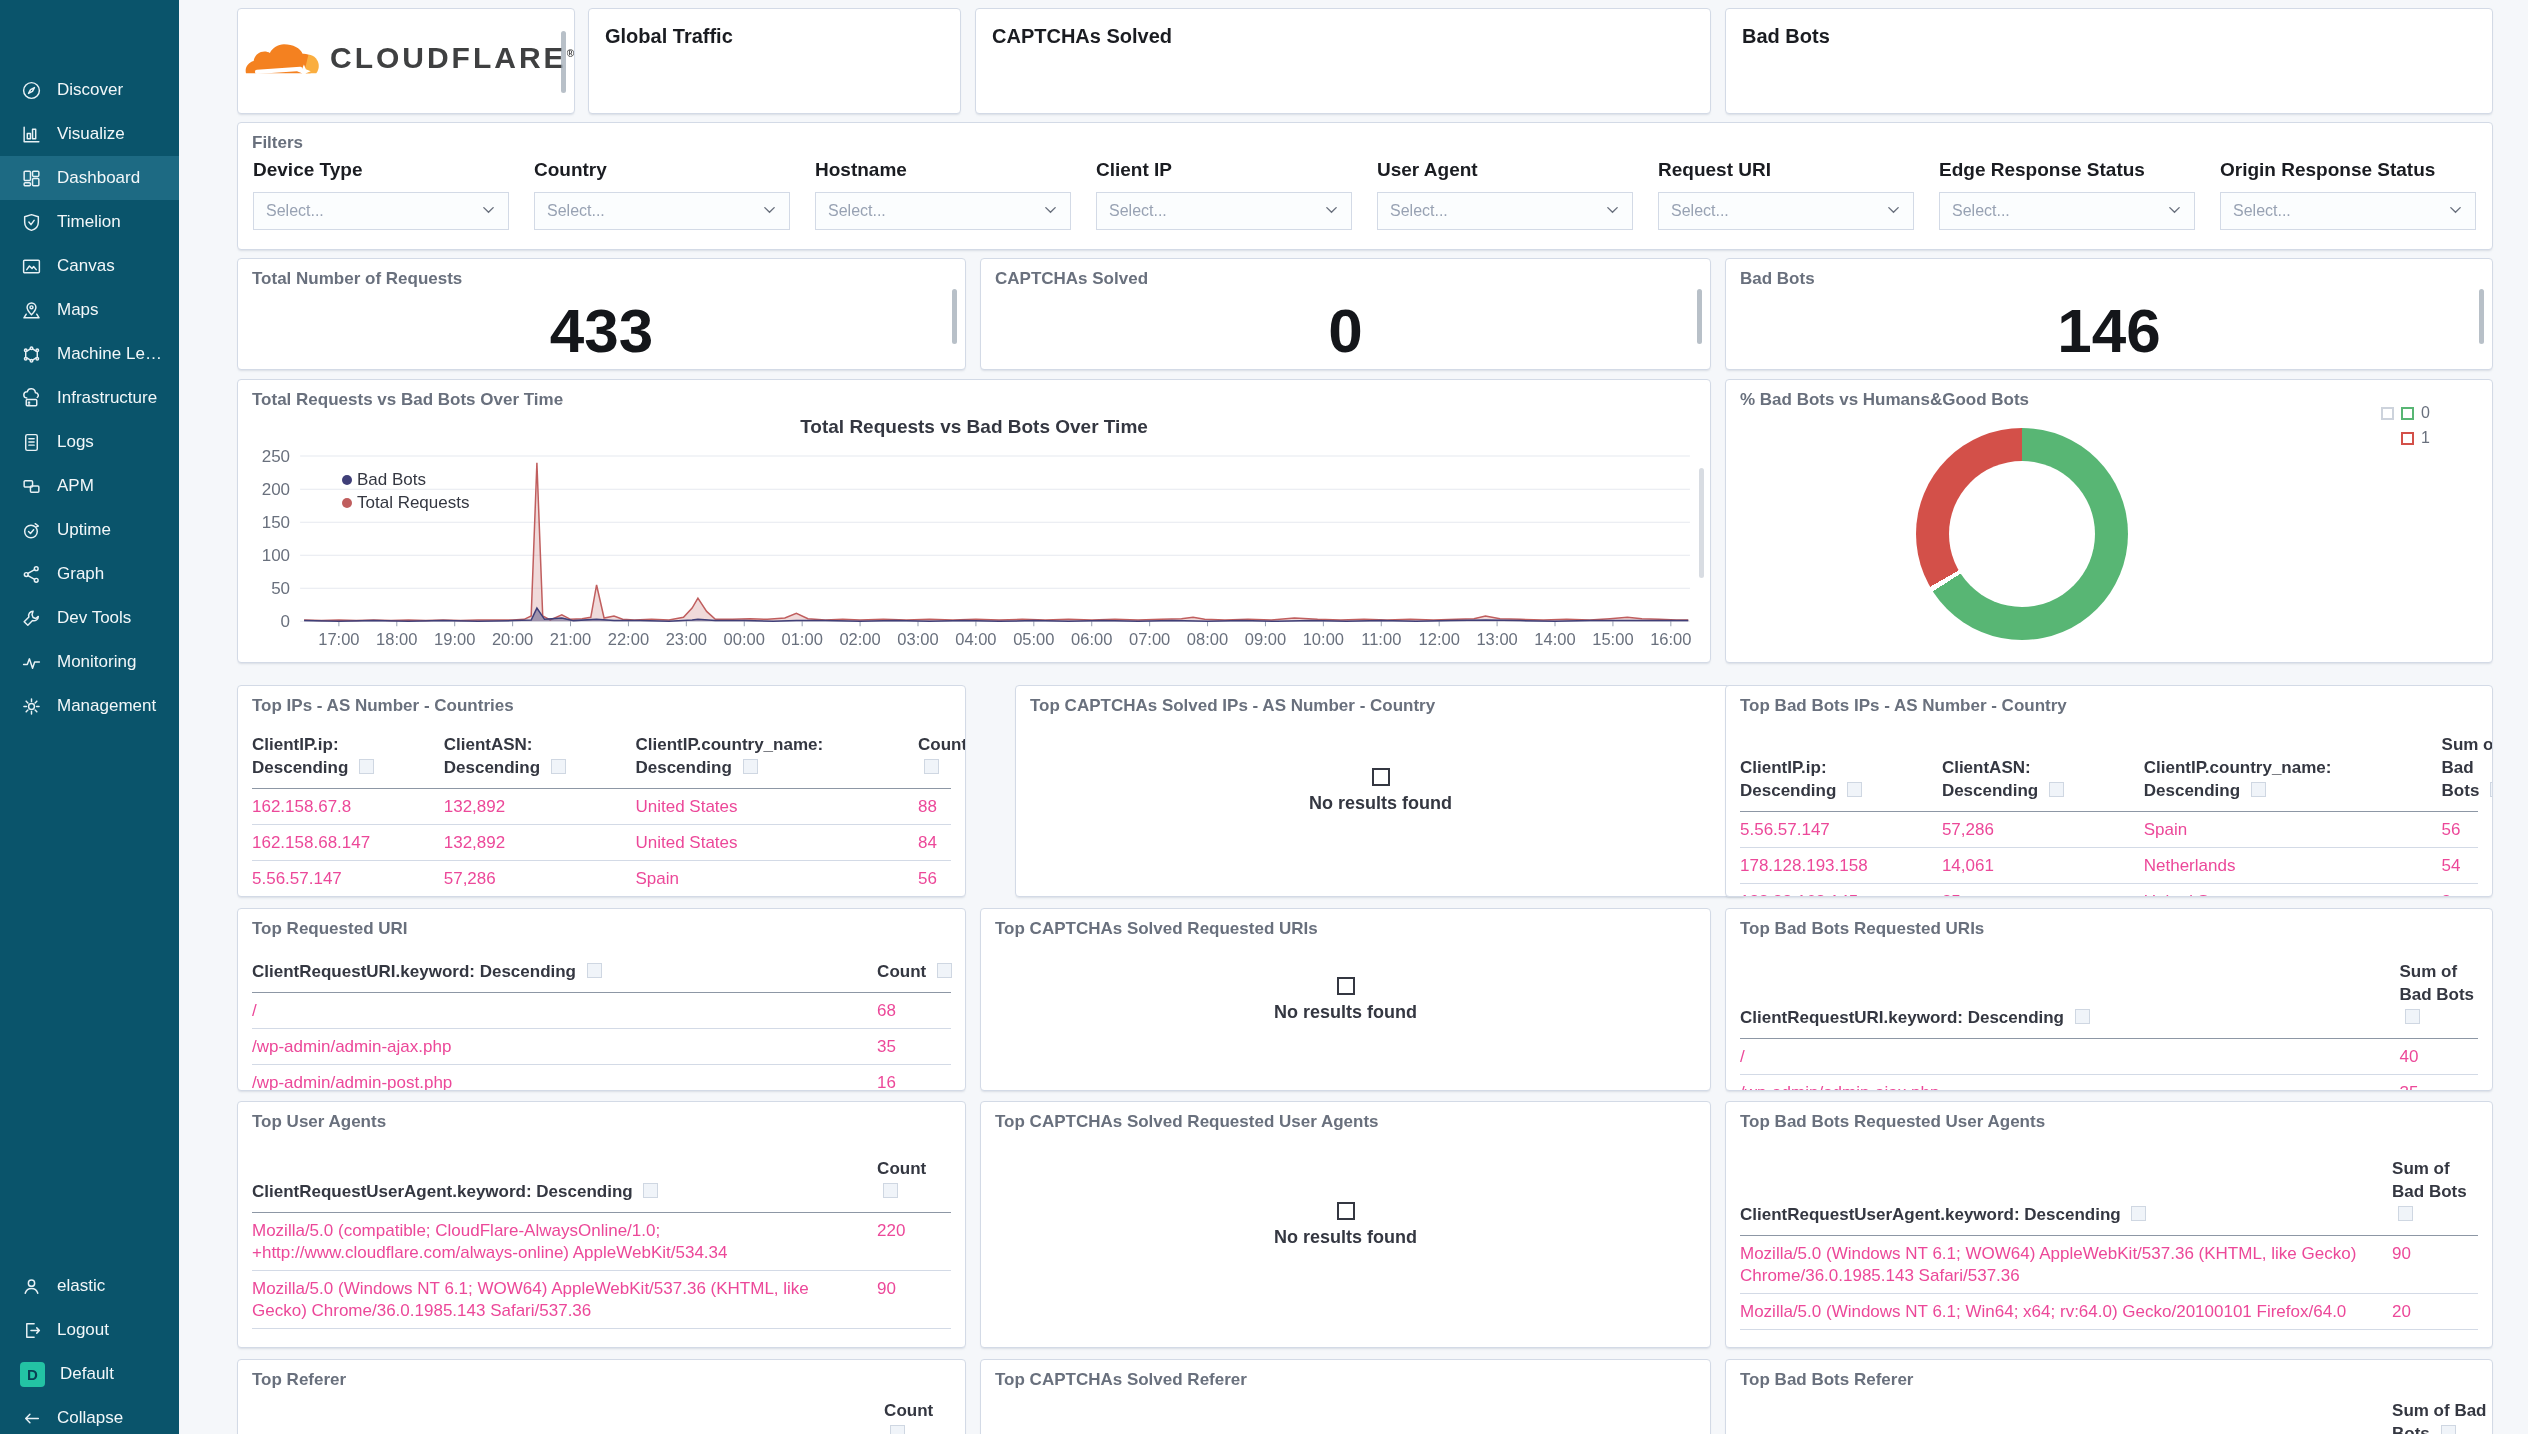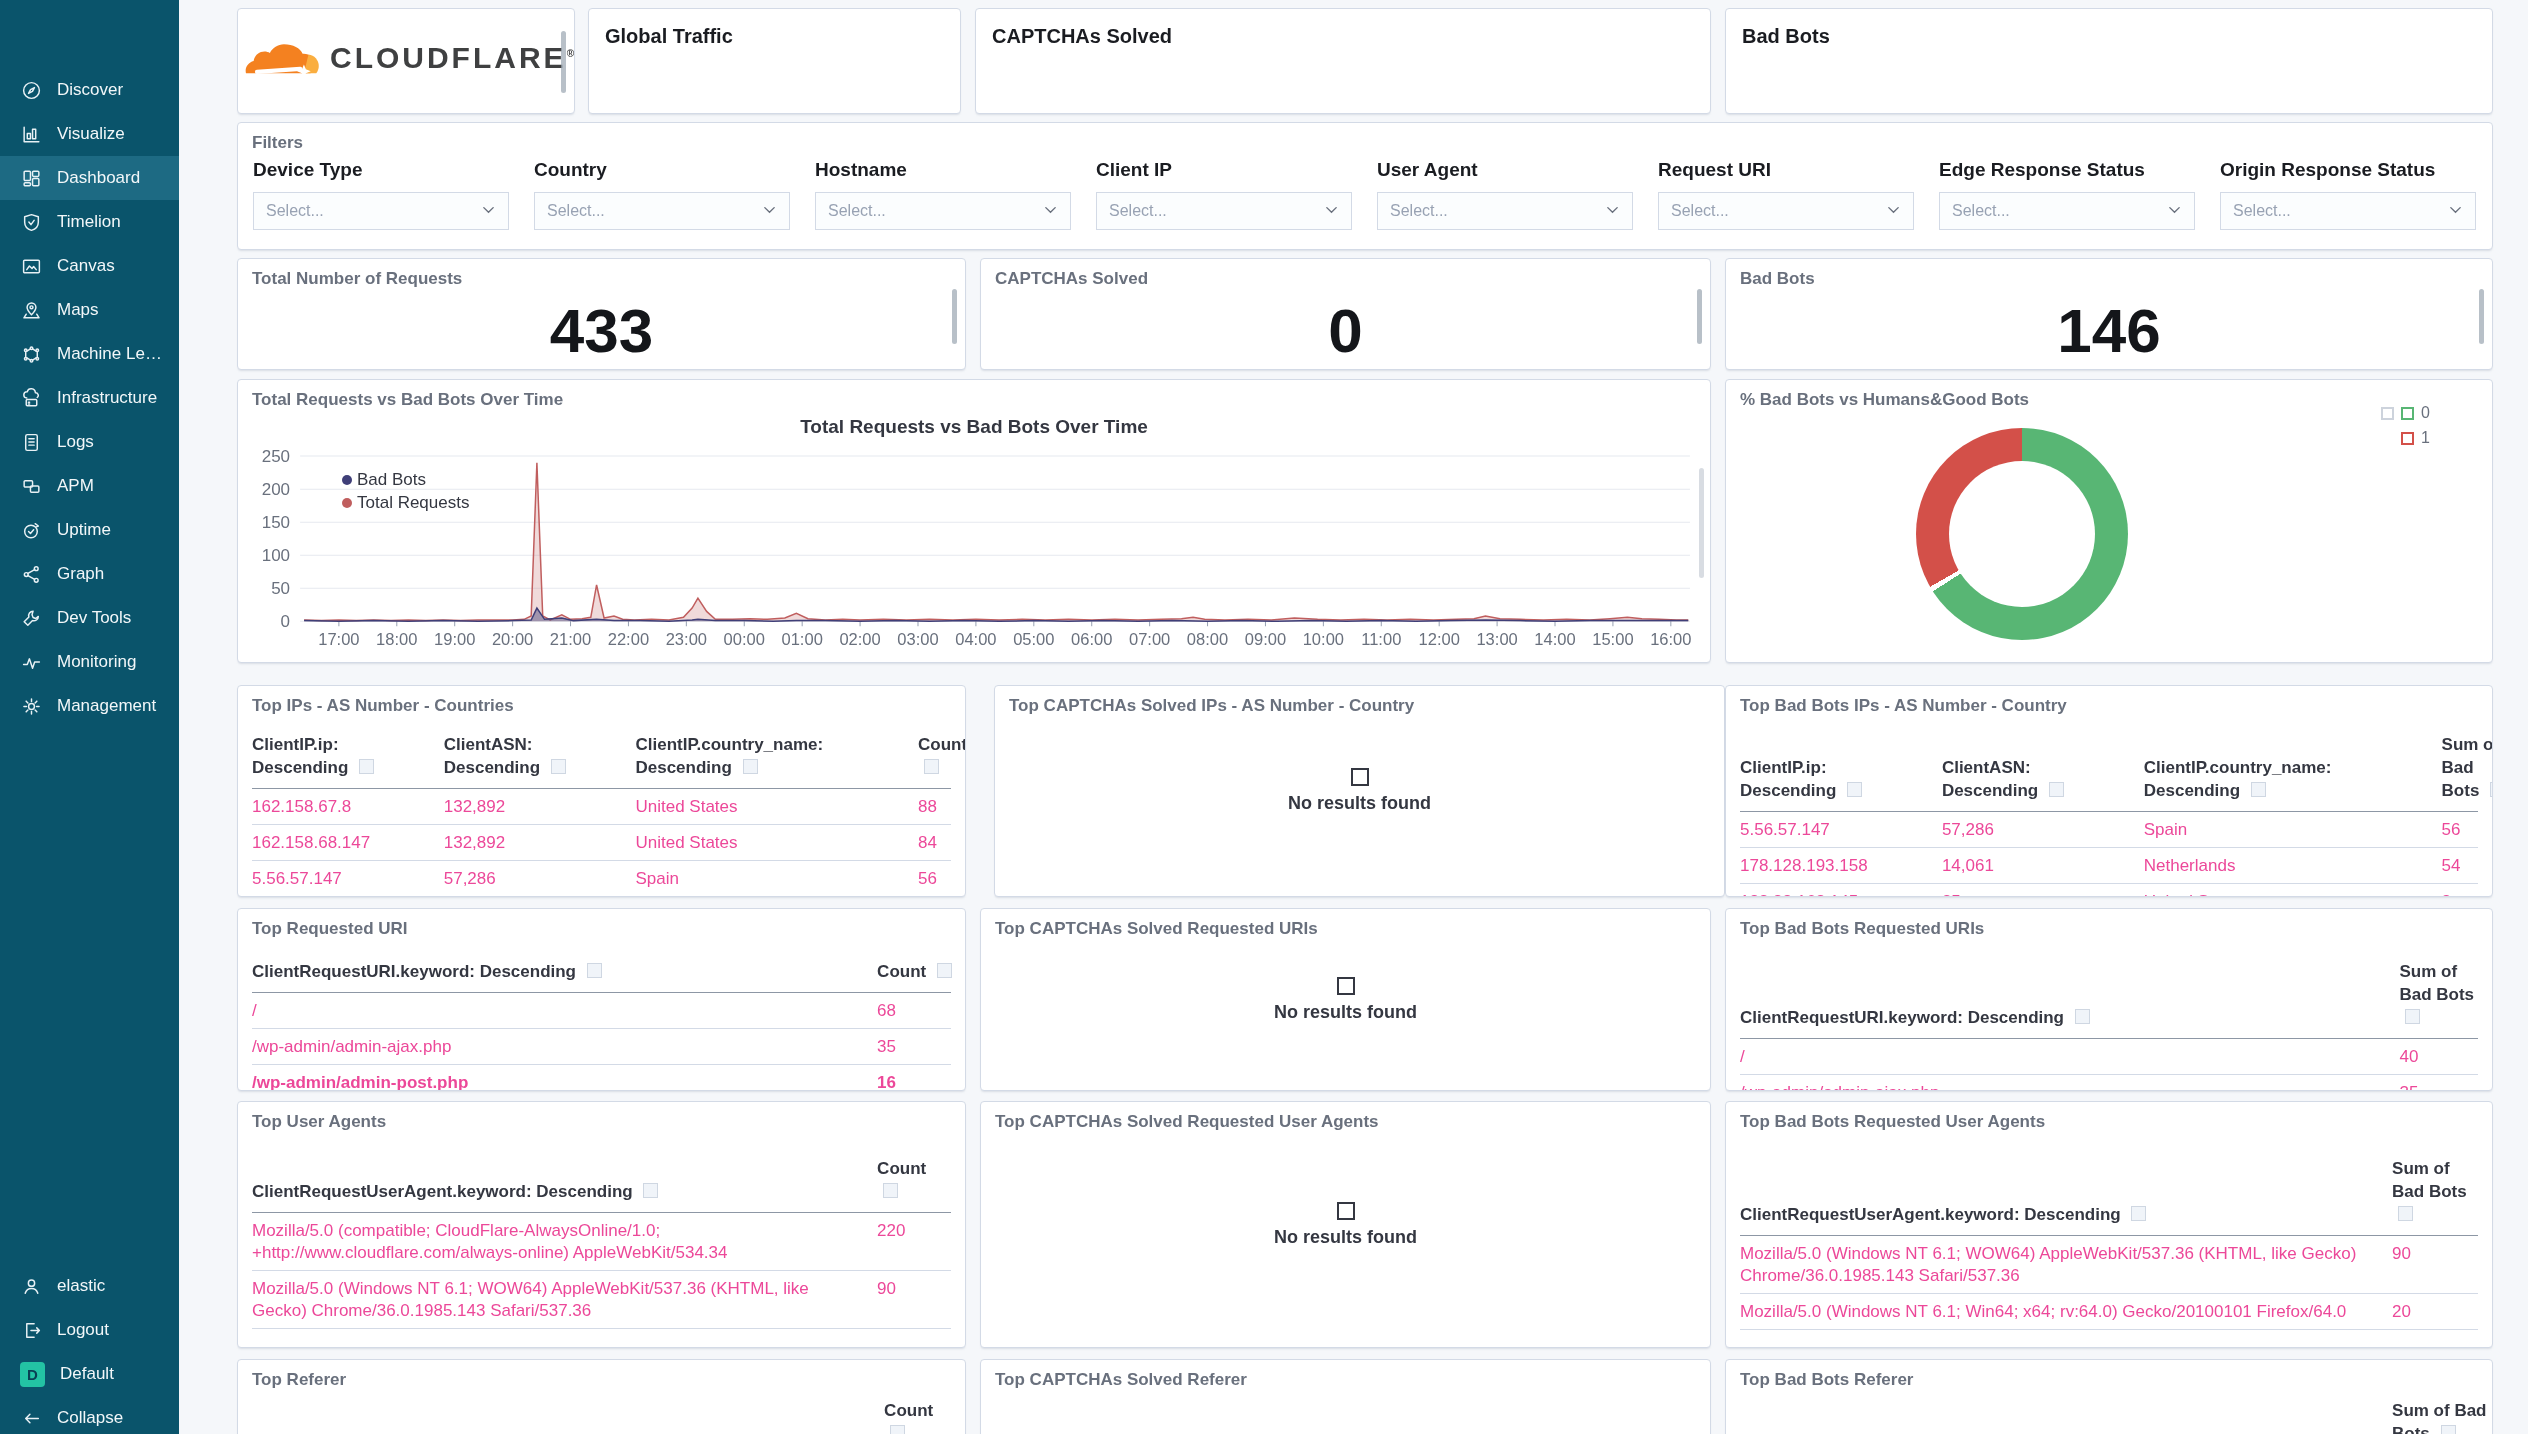--- a/index.html
+++ b/index.html
@@ -512,21 +512,21 @@
           <div>84</div>
         </div>
         <div class="trow" style="grid-template-columns: 26% 26% 39% 9%;">
           <div>5.56.57.147</div>
           <div>57,286</div>
           <div>Spain</div>
           <div>56</div>
         </div>
       </div>
   </section>
-  <section class="panel" style="left:994px;top:685px;width:729px;height:210px">
+  <section class="panel" style="left:1015px;top:685px;width:729px;height:210px">
     <h3 class="ptitle">Top CAPTCHAs Solved IPs - AS Number - Country</h3>
     <div class="tbl"></div>
   <div class="empty-wrap">
         <div class="empty-icon"></div>
         <div class="empty-text">No results found</div>
       </div>
     </section>
   <section class="panel" style="left:1725px;top:685px;width:766px;height:210px">
     <h3 class="ptitle">Top Bad Bots IPs - AS Number - Country</h3>
     <div class="tbl t-ip">
@@ -581,21 +581,21 @@
           </div>
         </div>
         <div class="trow" style="grid-template-columns: 88% 12%;">
           <div>/</div>
           <div>68</div>
         </div>
         <div class="trow" style="grid-template-columns: 88% 12%;">
           <div>/wp-admin/admin-ajax.php</div>
           <div>35</div>
         </div>
-        <div class="trow" style="grid-template-columns: 88% 12%; font-weight: bold;">
+        <div class="trow" style="grid-template-columns: 88% 12%;">
           <div>/wp-admin/admin-post.php</div>
           <div>16</div>
         </div>
       </div>
   </section>
   <section class="panel" style="left:980px;top:908px;width:729px;height:181px">
     <h3 class="ptitle">Top CAPTCHAs Solved Requested URIs</h3>
     <div class="tbl"></div>
   <div class="empty-wrap">
         <div class="empty-icon"></div>

